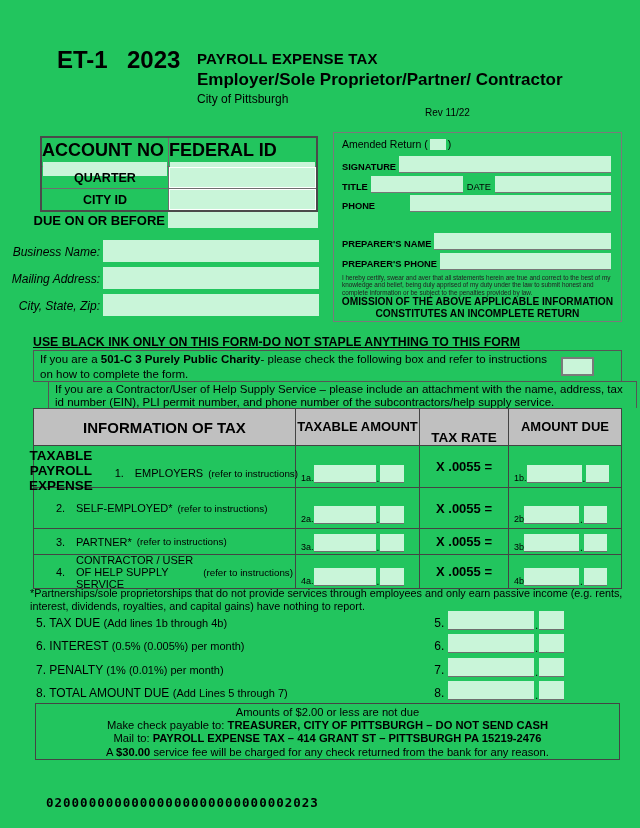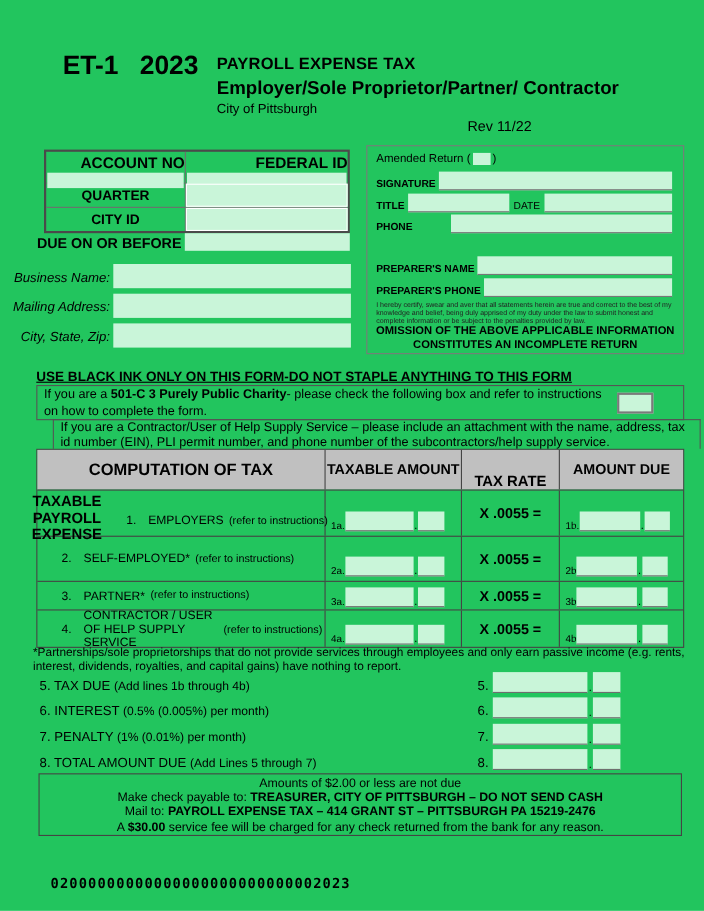--- a/index.html
+++ b/index.html
@@ -9,29 +9,29 @@
         font-family:"Liberation Sans",sans-serif;color:#000;}
   .abs{position:absolute;}
 
   
   .t-formcode{left:57px;top:46px;font-size:24px;font-weight:bold;}
   .t-year{left:127px;top:46px;font-size:24px;font-weight:bold;}
   .hdrblock{left:197px;top:50px;}
   .h-title{font-size:15px;font-weight:bold;letter-spacing:.2px;}
   .h-sub{font-size:17px;font-weight:bold;margin-top:3px;}
   .h-city{font-size:12px;margin-top:2px;}
-  .h-rev{left:425px;top:107px;font-size:13px;}
+  .h-rev{left:425px;top:107px;font-size:10px;}
 
   
   .acct{left:40px;top:136px;width:278px;border:2px solid #4a4a4a;}
   .acct-row{display:flex;border-top:1px solid #6e6e6e;}
   .acct-row:first-child{border-top:none;}
   .acct-c1{width:127px;border-right:1px solid #6e6e6e;}
   .acct-c2{flex:1;}
-  .acct-lbl{font-size:14px;font-weight:bold;text-align:right;padding-top:2px;}
+  .acct-lbl{font-size:18px;font-weight:bold;text-align:left;padding-top:2px;}
   .acct-strip{height:14px;margin:1px 1px 1px 1px;background:var(--green);}
   .r1{height:28px;}
   .r23{height:22px;}
   .lblcell{display:flex;align-items:center;justify-content:center;font-size:12.5px;font-weight:bold;}
   .greencell{background:var(--green);border:1px solid #fff;}
 
   .due-lbl{left:0;top:213px;width:165px;text-align:right;font-size:13px;font-weight:bold;}
   .due-fld{left:168px;top:212px;width:150px;height:16px;background:var(--green);}
 
   .ct-lbl{width:100px;text-align:right;font-size:12px;font-style:italic;}
@@ -188,21 +188,21 @@
     <div class="charitytext"><span>If you are a </span><span class="b">501-C 3 Purely Public Charity</span><span>- please check the following box and refer to instructions on how to complete the form.</span></div>
     <div class="charity-cb"></div>
   </div>
 
   <div class="abs contractorbox">
     <div class="contractortext">If you are a Contractor/User of Help Supply Service – please include an attachment with the name, address, tax id number (EIN), PLI permit number, and phone number of the subcontractors/help supply service.</div>
   </div>
 
   <div class="abs taxtbl">
     <div class="trow hdr">
-      <div class="c1 hcell big">COMPUTATION OF TAX</div>
+      <div class="c1 hcell big">INFORMATION OF TAX</div>
       <div class="c2 hcell two">TAXABLE AMOUNT</div>
       <div class="c3 hcell rate">TAX RATE</div>
       <div class="c4 hcell two">AMOUNT DUE</div>
     </div>
 
     <div class="trow rowh1">
       <div class="c1">
         <div class="c1col">
           <div class="sect">TAXABLE PAYROLL EXPENSE</div>
           <div class="linelabel" style="padding-bottom:8px;">

